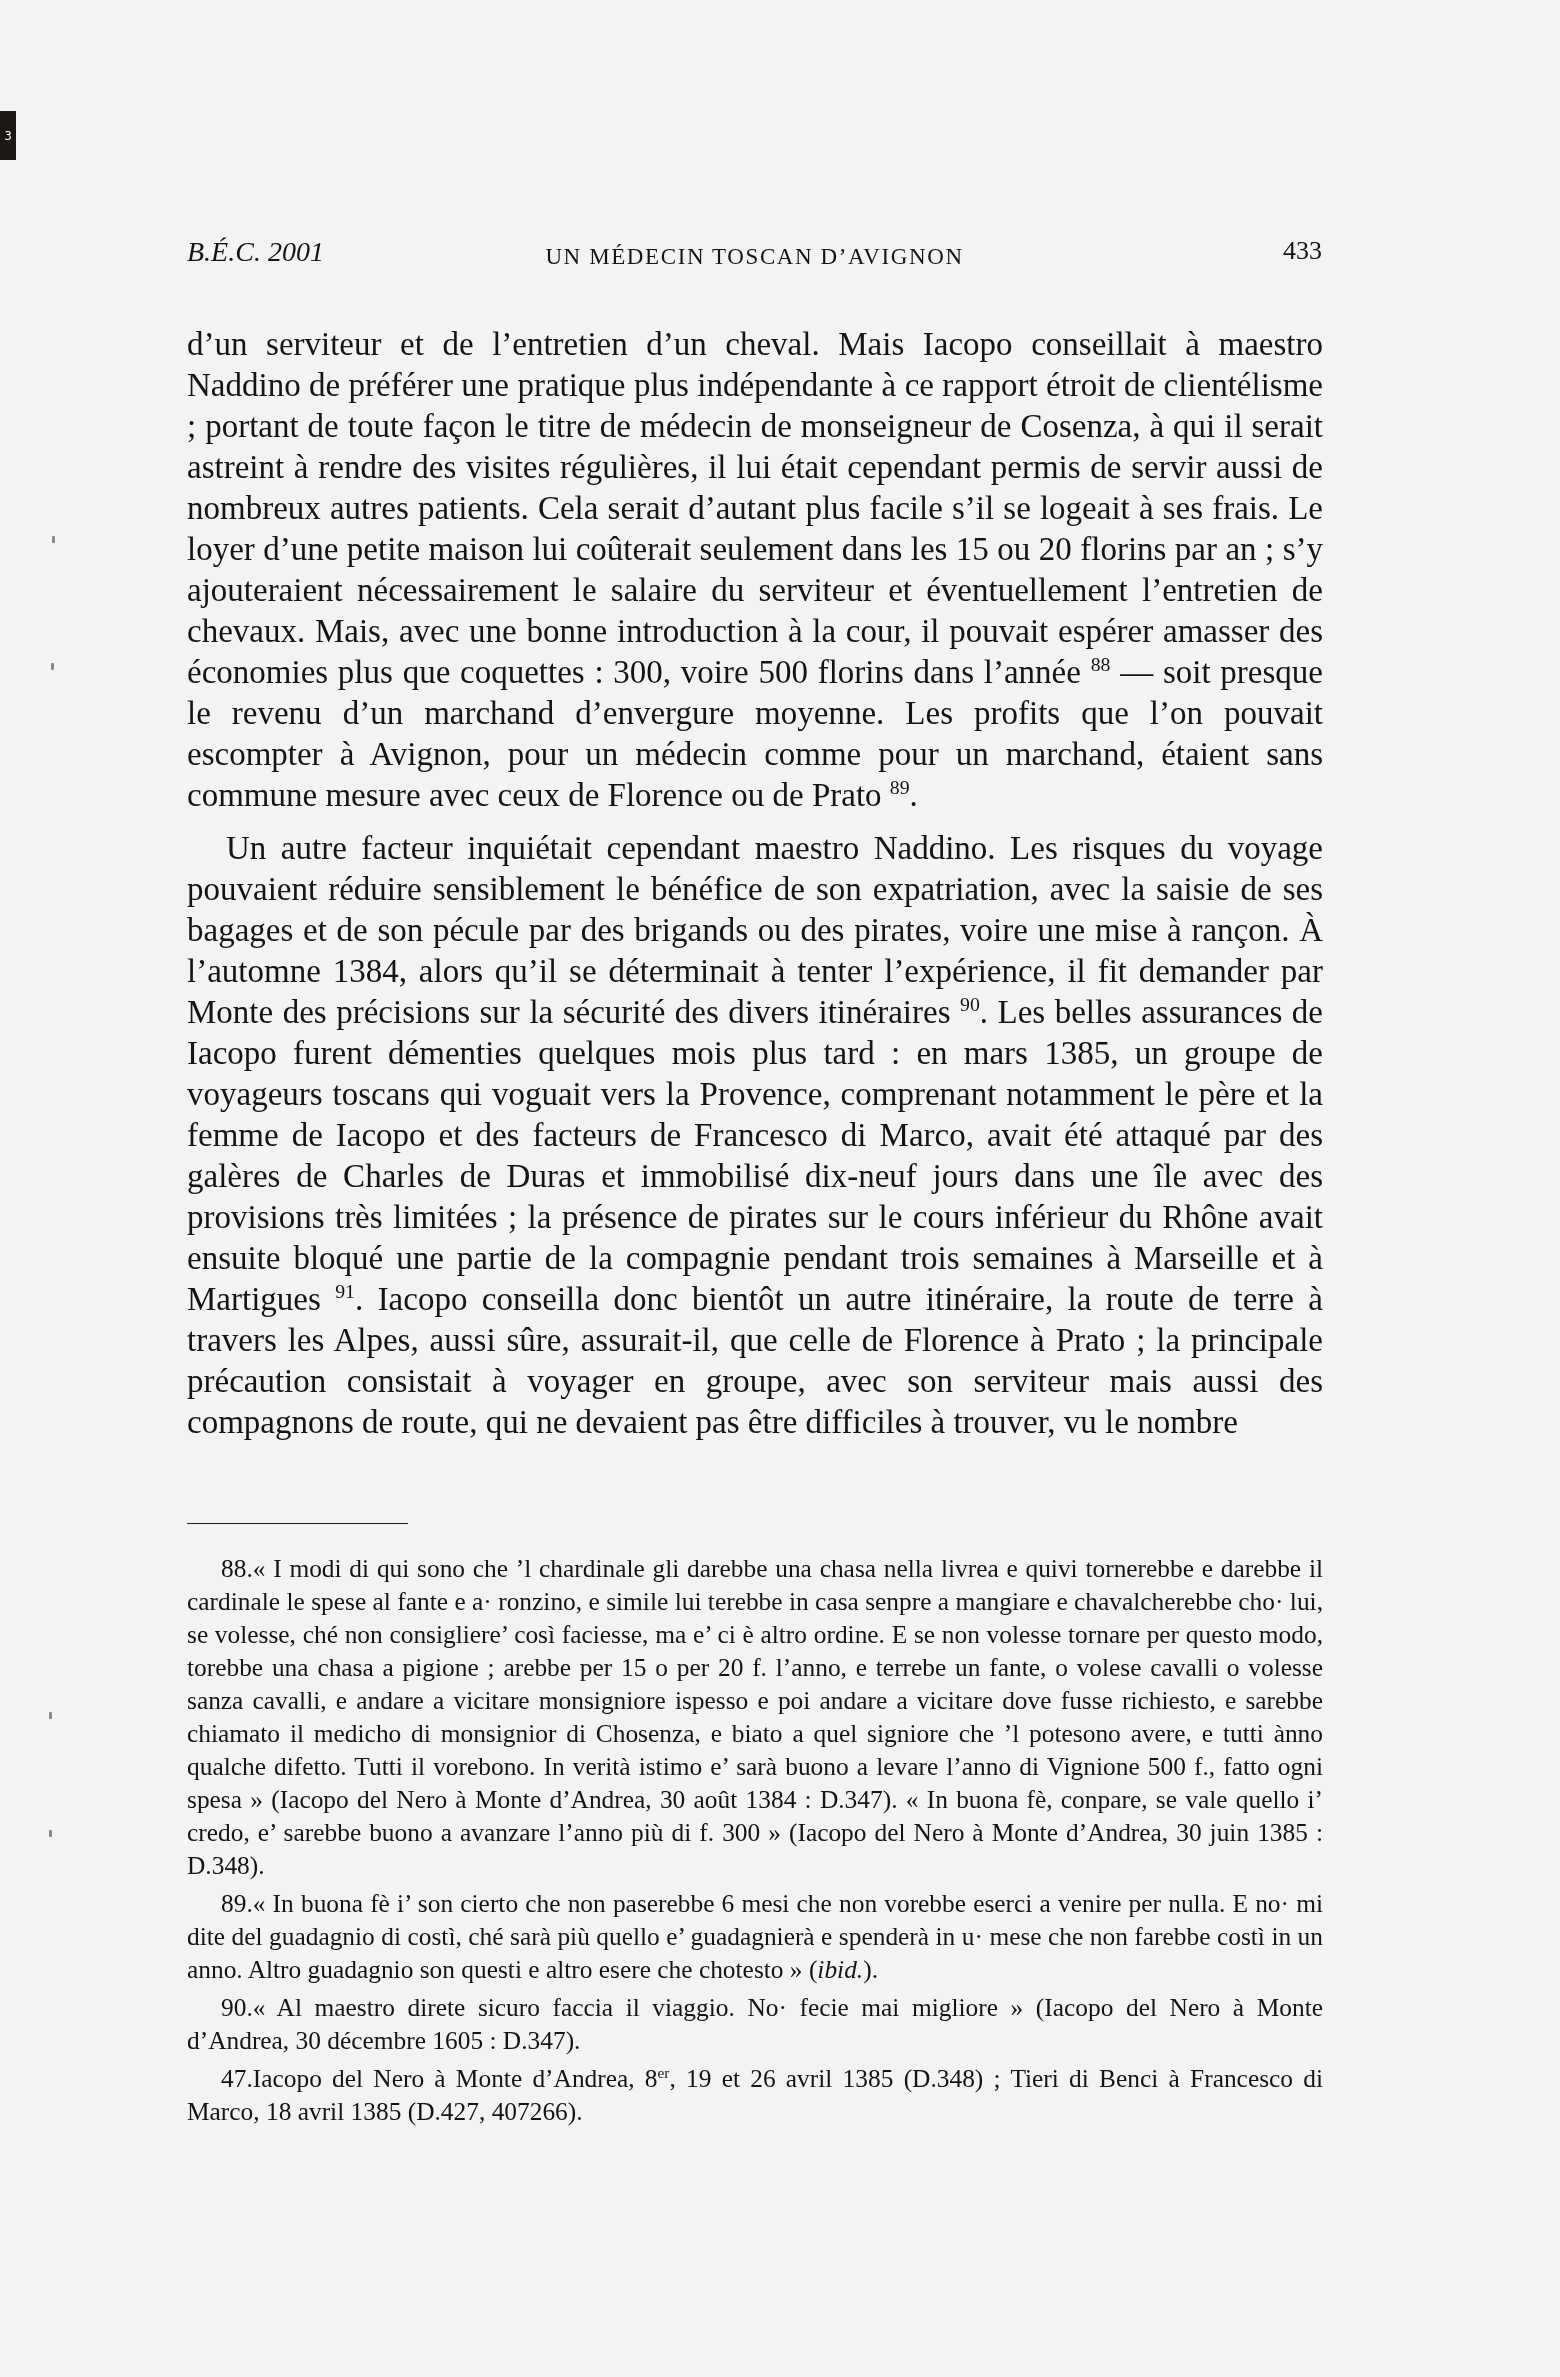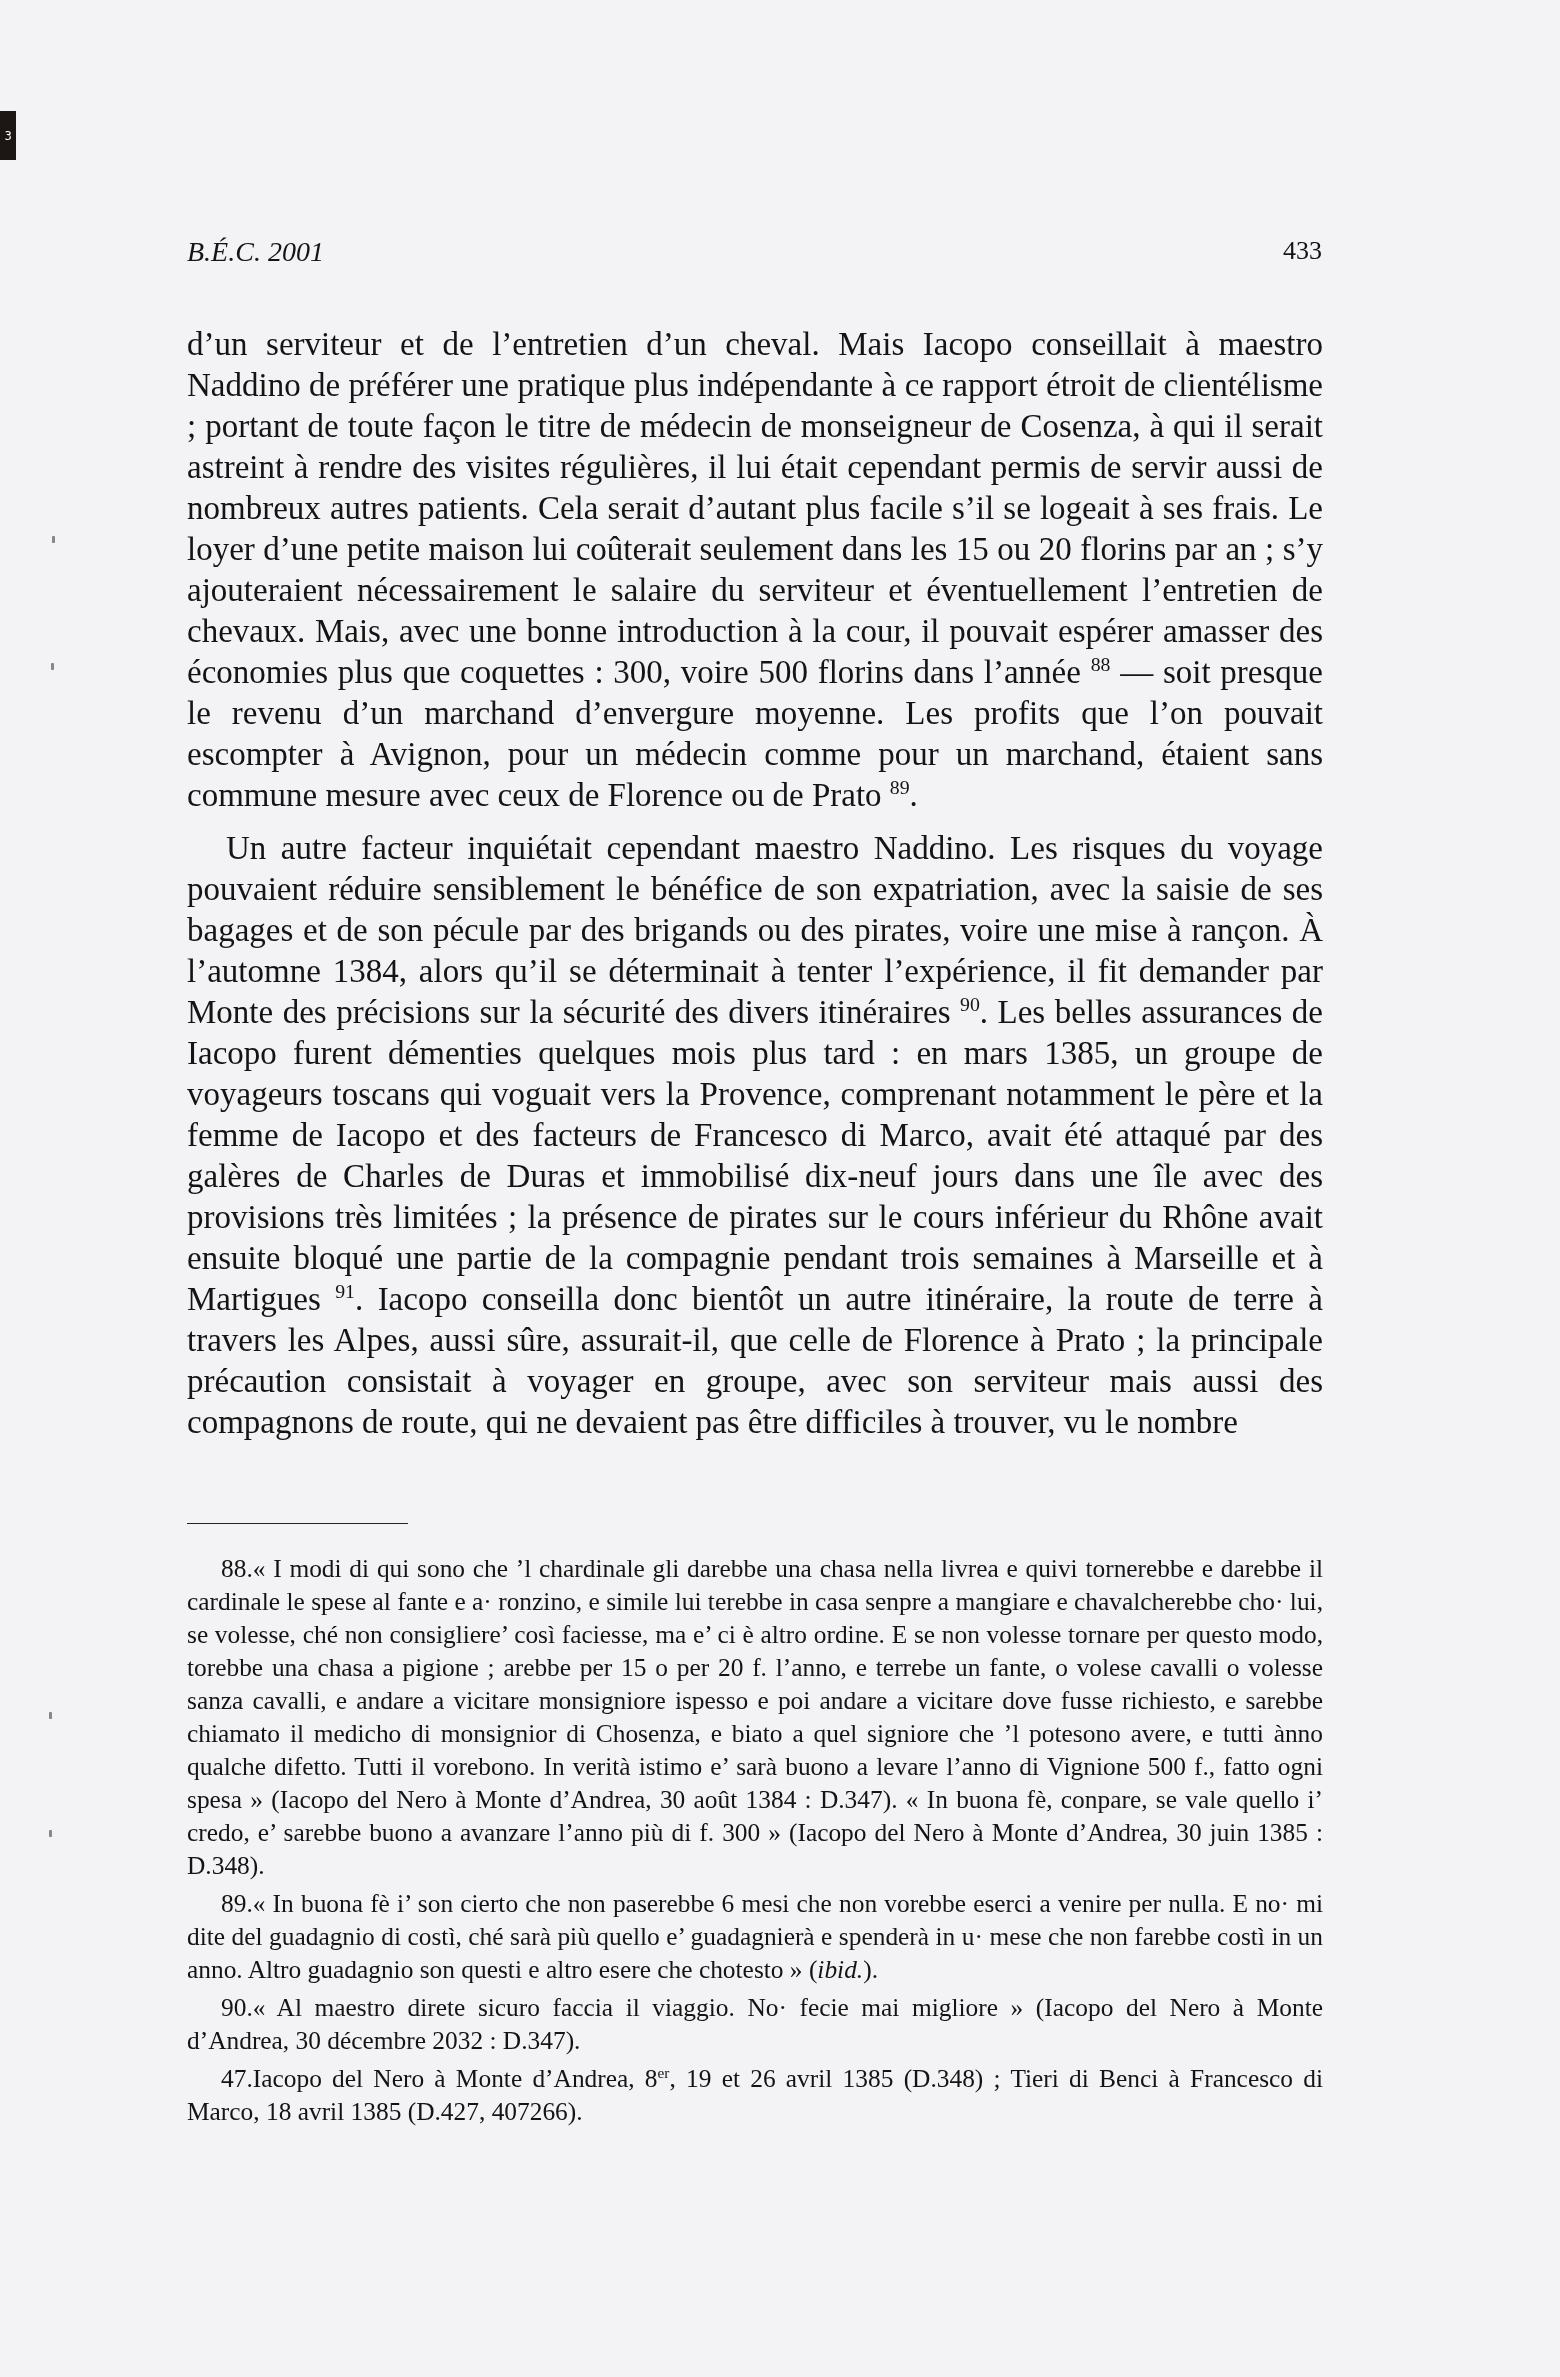--- a/index.html
+++ b/index.html
@@ -78,34 +78,35 @@
 </style>
 </head>
 <body>
 
 <div class="edge-tab">
   <span>3</span>
 </div>
 
 <div class="running-head">
   <span class="rh-left">B.É.C. 2001</span>
+  <span class="rh-center">UN MÉDECIN TOSCAN D’AVIGNON</span>
   <span class="rh-right">433</span>
 </div>
 
 <div class="body-text" id="body-text">
     <p><span>d’un serviteur et de l’entretien d’un cheval. Mais Iacopo conseillait à maestro Naddino de préférer une pratique plus indépendante à ce rapport étroit de clientélisme ; portant de toute façon le titre de médecin de monseigneur de Cosenza, à qui il serait astreint à rendre des visites régulières, il lui était cependant permis de servir aussi de nombreux autres patients. Cela serait d’autant plus facile s’il se logeait à ses frais. Le loyer d’une petite maison lui coûterait seulement dans les 15 ou 20 florins par an ; s’y ajouteraient nécessairement le salaire du serviteur et éventuellement l’entretien de chevaux. Mais, avec une bonne introduction à la cour, il pouvait espérer amasser des économies plus que coquettes : 300, voire 500 florins dans l’année </span><sup>88</sup><span> — soit presque le revenu d’un marchand d’envergure moyenne. Les profits que l’on pouvait escompter à Avignon, pour un médecin comme pour un marchand, étaient sans commune mesure avec ceux de Florence ou de Prato </span><sup>89</sup><span>.</span></p>
     <p class="indent"><span>Un autre facteur inquiétait cependant maestro Naddino. Les risques du voyage pouvaient réduire sensiblement le bénéfice de son expatriation, avec la saisie de ses bagages et de son pécule par des brigands ou des pirates, voire une mise à rançon. À l’automne 1384, alors qu’il se déterminait à tenter l’expérience, il fit demander par Monte des précisions sur la sécurité des divers itinéraires </span><sup>90</sup><span>. Les belles assurances de Iacopo furent démenties quelques mois plus tard : en mars 1385, un groupe de voyageurs toscans qui voguait vers la Provence, comprenant notamment le père et la femme de Iacopo et des facteurs de Francesco di Marco, avait été attaqué par des galères de Charles de Duras et immobilisé dix-neuf jours dans une île avec des provisions très limitées ; la présence de pirates sur le cours inférieur du Rhône avait ensuite bloqué une partie de la compagnie pendant trois semaines à Marseille et à Martigues </span><sup>91</sup><span>. Iacopo conseilla donc bientôt un autre itinéraire, la route de terre à travers les Alpes, aussi sûre, assurait-il, que celle de Florence à Prato ; la principale précaution consistait à voyager en groupe, avec son serviteur mais aussi des compagnons de route, qui ne devaient pas être difficiles à trouver, vu le nombre</span></p>
   </div>
 
 <div class="footnote-rule"></div>
 
 <div class="footnotes" id="footnotes">
     <p><span class="fn-num">88.</span><span>« I modi di qui sono che ’l chardinale gli darebbe una chasa nella livrea e quivi tornerebbe e darebbe il cardinale le spese al fante e a· ronzino, e simile lui terebbe in casa senpre a mangiare e chavalcherebbe cho· lui, se volesse, ché non consigliere’ così faciesse, ma e’ ci è altro ordine. E se non volesse tornare per questo modo, torebbe una chasa a pigione ; arebbe per 15 o per 20 f. l’anno, e terrebe un fante, o volese cavalli o volesse sanza cavalli, e andare a vicitare monsigniore ispesso e poi andare a vicitare dove fusse richiesto, e sarebbe chiamato il medicho di monsignior di Chosenza, e biato a quel signiore che ’l potesono avere, e tutti ànno qualche difetto. Tutti il vorebono. In verità istimo e’ sarà buono a levare l’anno di Vignione 500 f., fatto ogni spesa » (Iacopo del Nero à Monte d’Andrea, 30 août 1384 : D.347). « In buona fè, conpare, se vale quello i’ credo, e’ sarebbe buono a avanzare l’anno più di f. 300 » (Iacopo del Nero à Monte d’Andrea, 30 juin 1385 : D.348).</span></p>
     <p><span class="fn-num">89.</span><span>« In buona fè i’ son cierto che non paserebbe 6 mesi che non vorebbe eserci a venire per nulla. E no· mi dite del guadagnio di costì, ché sarà più quello e’ guadagnierà e spenderà in u· mese che non farebbe costì in un anno. Altro guadagnio son questi e altro esere che chotesto » (</span><span class="ibid">ibid.</span><span>).</span></p>
-    <p><span class="fn-num">90.</span><span>« Al maestro direte sicuro faccia il viaggio. No· fecie mai migliore » (Iacopo del Nero à Monte d’Andrea, 30 décembre 2032 : D.347).</span></p>
+    <p><span class="fn-num">90.</span><span>« Al maestro direte sicuro faccia il viaggio. No· fecie mai migliore » (Iacopo del Nero à Monte d’Andrea, 30 décembre 1605 : D.347).</span></p>
     <p><span class="fn-num">47.</span><span>Iacopo del Nero à Monte d’Andrea, 8</span><sup>er</sup><span>, 19 et 26 avril 1385 (D.348) ; Tieri di Benci à Francesco di Marco, 18 avril 1385 (D.427, 407266).</span></p>
   </div>
 
 <div class="margin-dot" style="left:52px; top:536px;"></div>
 <div class="margin-dot" style="left:51px; top:663px;"></div>
 <div class="margin-dot" style="left:49px; top:1712px;"></div>
 <div class="margin-dot" style="left:49px; top:1830px;"></div>
 
 
 </body></html>

